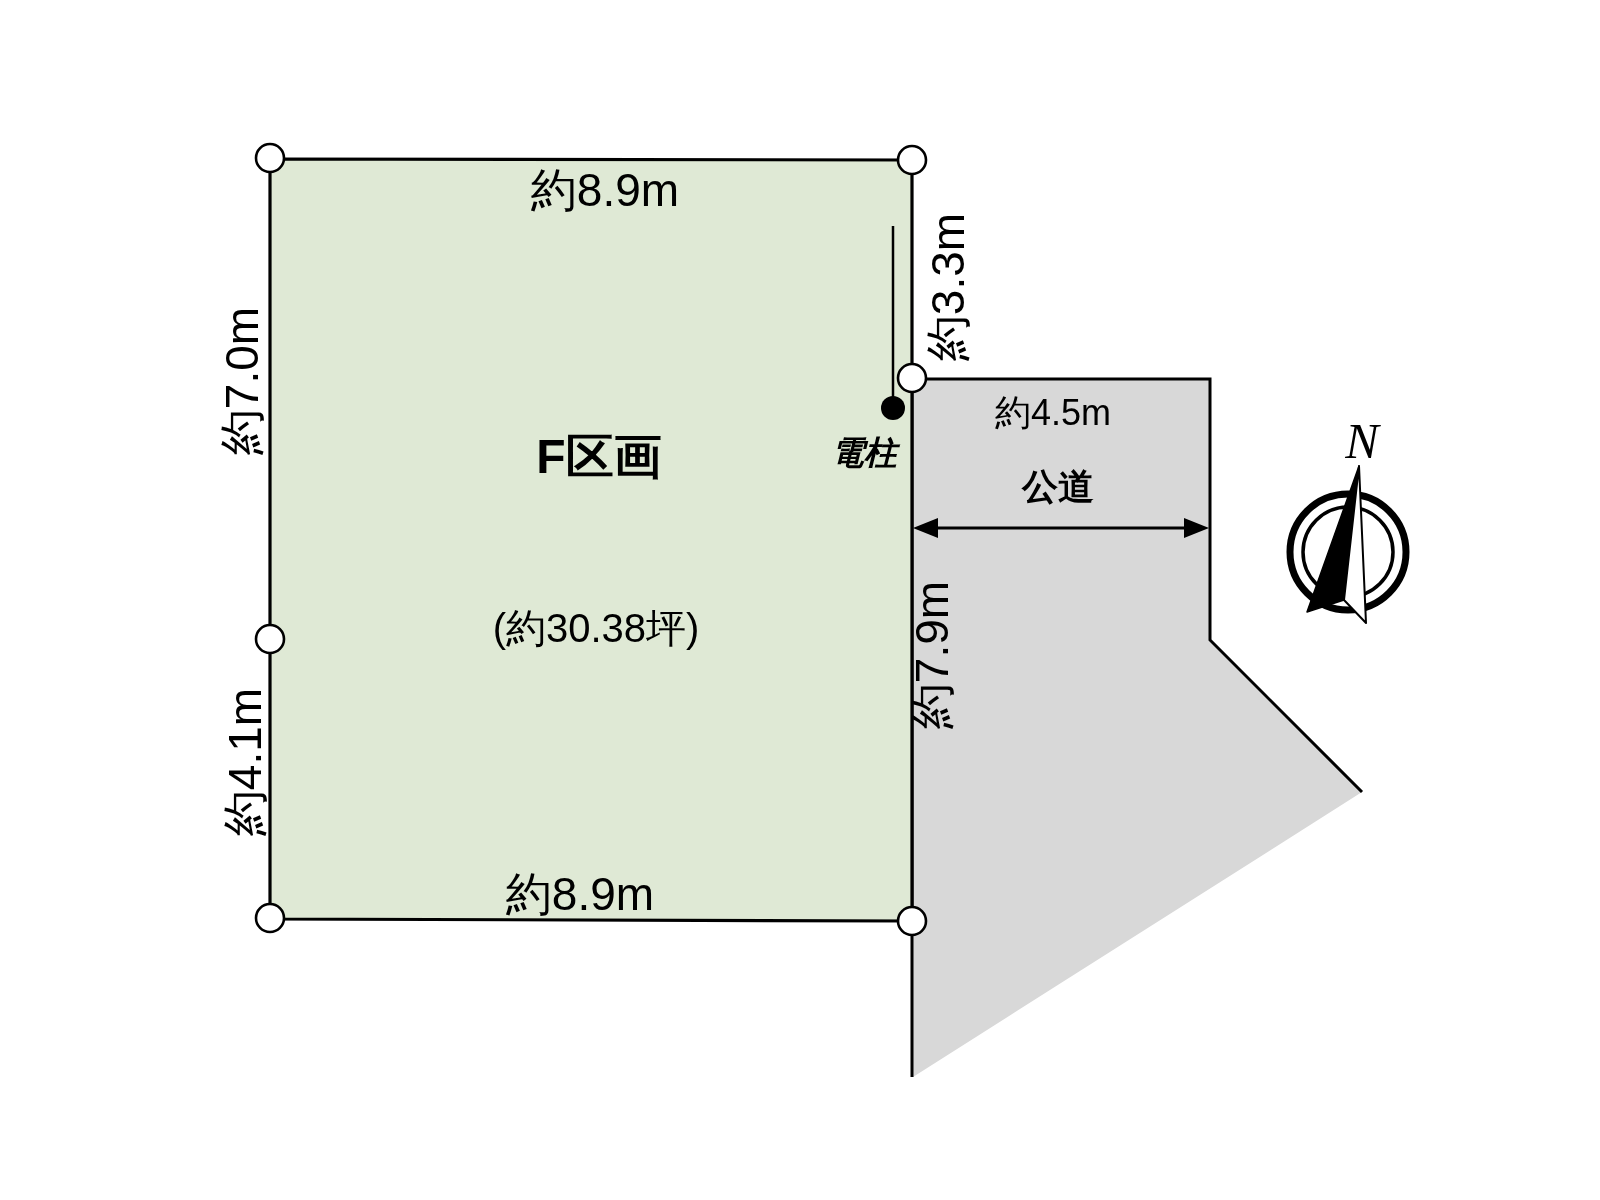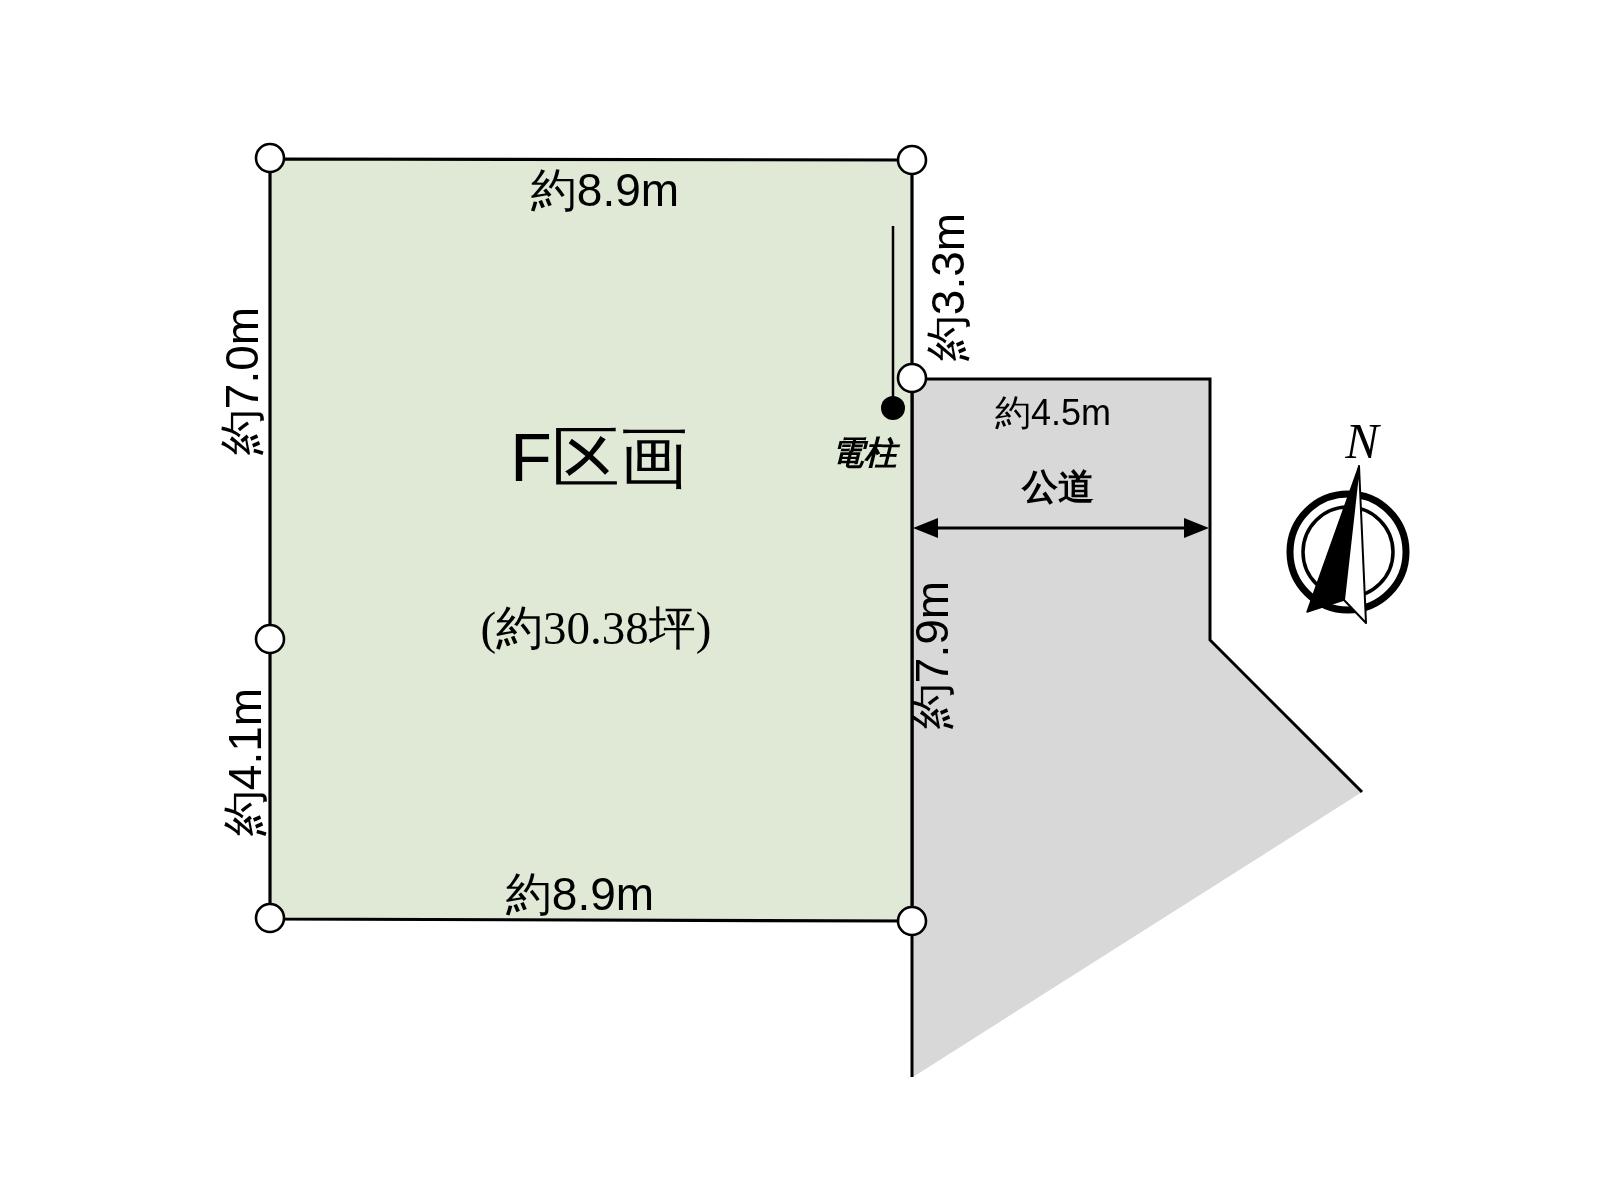--- a/index.html
+++ b/index.html
@@ -9,23 +9,23 @@
   }
   .canvas svg { position:absolute; left:0; top:0; }
   .label {
     position:absolute; white-space:nowrap; color:#000;
     transform:translate(-50%,-50%); line-height:1; letter-spacing:0;
   }
   .label.vert { transform:translate(-50%,-50%) rotate(-90deg); }
   .dim   { font-size:46px; font-weight:500; }
   .dim-sm{ font-size:36px; font-weight:500; }
   .road-name { font-size:36px; font-weight:600; }
-  .plot-name { font-size:68px; font-weight:400; }
+  .plot-name { font-size:48px; font-weight:700; }
   .plot-area { font-size:54px; font-weight:600; }
-  .plot-tsubo{ font-size:47px; font-weight:500;font-family:Liberation Serif, serif; }
+  .plot-tsubo{ font-size:40px; font-weight:500; }
   .pole-label{ font-size:33px; font-weight:600;font-style:italic; }
   .compass-n { font-size:50px; font-style:italic; font-family:"Liberation Serif","DejaVu Serif",serif; }
 </style>
 </head>
 <body>
 
 <div class="canvas">
 
   <svg width="1600" height="1200" viewBox="0 0 1600 1200">
 

